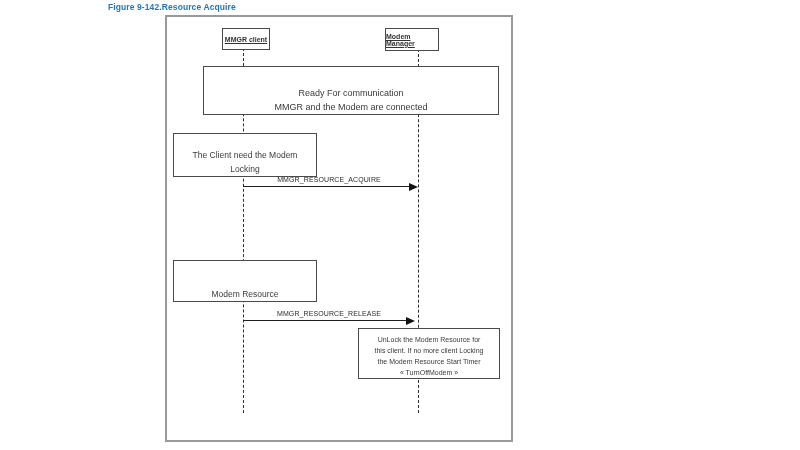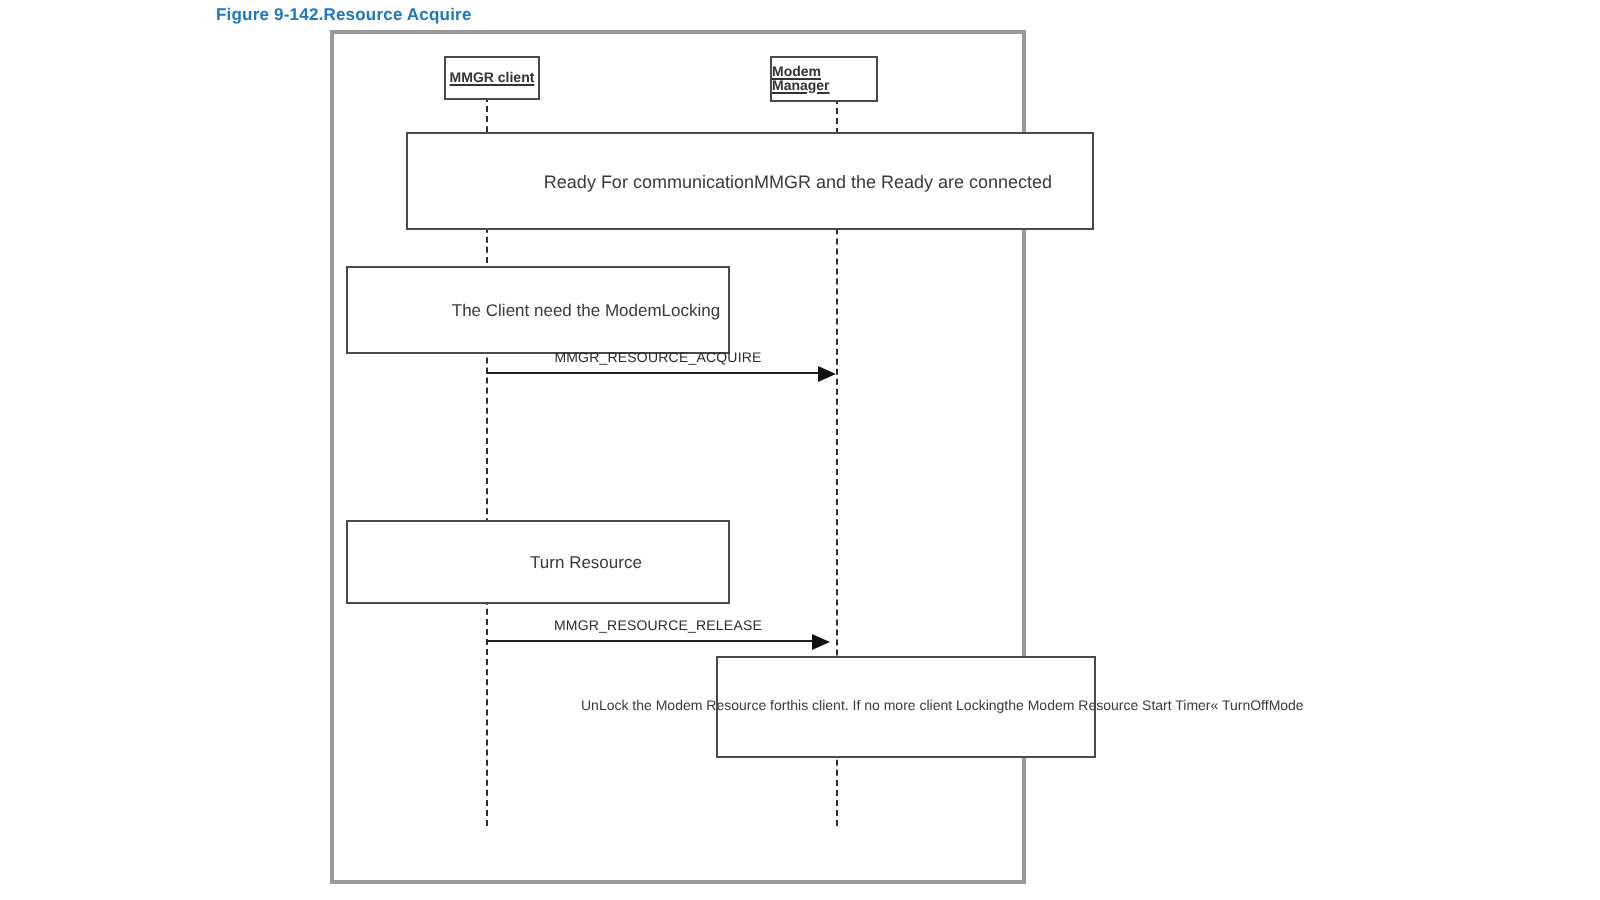--- a/index.html
+++ b/index.html
@@ -52,27 +52,26 @@
     z-index: 2;
     color: #333333;
   }
   .actor.client  { left: 222px; top: 28px; width: 46px; height: 20px; }
   .actor.manager { left: 385px; top: 28px; width: 52px; height: 21px; }
   .note {
     position: absolute;
     background: #ffffff;
     border: 1.2px solid #4a4a4a;
     display: flex;
-    flex-direction: row;
+    flex-direction: column;
     align-items: center;
-    justify-content: center;
+    justify-content: flex-end;
     text-align: center;
     z-index: 2;
     color: #3a3a3a;
-    padding-left: 48px;
   }
   .note .ln { white-space: nowrap; }
   .note.ready          { left: 203px; top: 66px;  width: 294px; height: 47px; font-size: 9px;   line-height: 14px; }
   .note.client-need    { left: 173px; top: 133px; width: 142px; height: 42px; font-size: 8.5px; line-height: 14px; }
   .note.lock           { left: 363px; top: 196px; width: 120px; height: 44px; font-size: 7.5px; line-height: 11px; }
   .note.client-no-need { left: 173px; top: 260px; width: 142px; height: 40px; font-size: 8.5px; line-height: 14px; }
   .note.unlock         { left: 358px; top: 328px; width: 140px; height: 49px; font-size: 7px;   line-height: 11px; }
   .msg-line {
     position: absolute;
     height: 0;
@@ -119,35 +118,35 @@
 
   <div class="actor client">
     <span>MMGR client</span>
   </div>
   <div class="actor manager">
     <span>Modem Manager</span>
   </div>
 
   <div class="note ready">
     <div class="ln">Ready For communication</div>
-    <div class="ln">MMGR and the Ready are connected</div>
+    <div class="ln">MMGR and the Modem are connected</div>
   </div>
 
   <div class="note client-need">
     <div class="ln">The Client need the Modem</div>
     <div class="ln">Locking</div>
   </div>
 
   <div class="msg-label acquire">MMGR_RESOURCE_ACQUIRE</div>
   <div class="msg-line acquire"></div>
   <div class="arrow-head acquire"></div>
 
 
   <div class="note client-no-need">
-    <div class="ln">Turn Resource</div>
+    <div class="ln">Modem Resource</div>
   </div>
 
   <div class="msg-label release">MMGR_RESOURCE_RELEASE</div>
   <div class="msg-line release"></div>
   <div class="arrow-head release"></div>
 
   <div class="note unlock">
     <div class="ln">UnLock the Modem Resource for</div>
     <div class="ln">this client. If no more client Locking</div>
     <div class="ln">the Modem Resource Start Timer</div>

